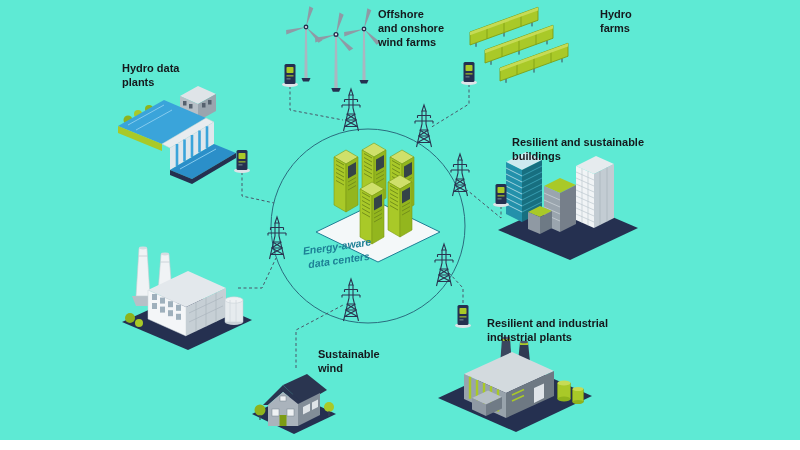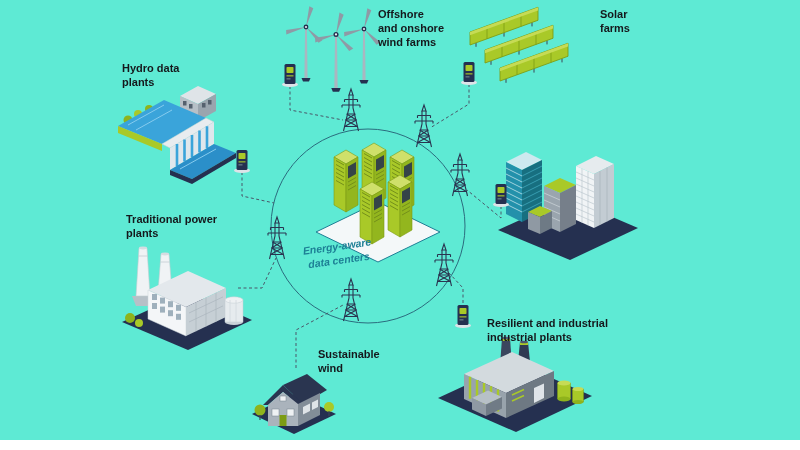--- a/index.html
+++ b/index.html
@@ -237,20 +237,20 @@
       <path d="M316,232 L378,202 L440,232 L378,262 Z" fill="#f4f8f9" stroke="#1d7f95" stroke-width="1"></path>
       <use href="#rack" x="334" y="150"></use>
       <use href="#rack" x="362" y="143"></use>
       <use href="#rack" x="390" y="150"></use>
       <use href="#rack" x="360" y="182"></use>
       <use href="#rack" x="388" y="175"></use>
     </g>
   </svg>
 
   <div class="lbl" style="left:378px; top:8px; width:66px">Offshore and onshore wind farms</div>
-  <div class="lbl" style="left:600px; top:8px; width:40px">Solar farms</div>
+  <div class="lbl" style="left:600px; top:8px; width:40px">Hydro farms</div>
   <div class="lbl" style="left:122px; top:62px; width:80px">Hydro data plants</div>
-  <div class="lbl" style="left:126px; top:213px; width:105px">Traditional power plants</div>
+  <div class="lbl" style="left:512px; top:136px; width:142px">Resilient and sustainable buildings</div>
   <div class="lbl" style="left:487px; top:317px; width:150px">Resilient and industrial industrial plants</div>
   <div class="lbl" style="left:318px; top:348px; width:70px">Sustainable wind</div>
   <div class="lbl-center" style="left:296px; top:240px; width:84px">Energy-aware data centers</div>
 
 </div>
 
 </body></html>

